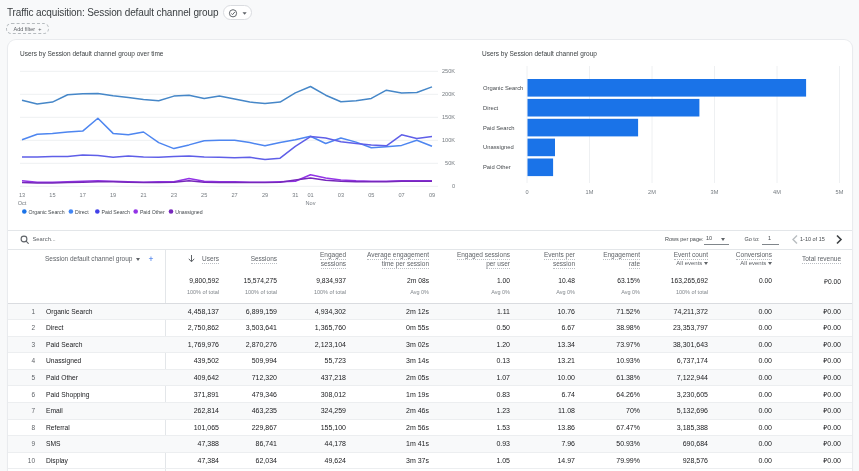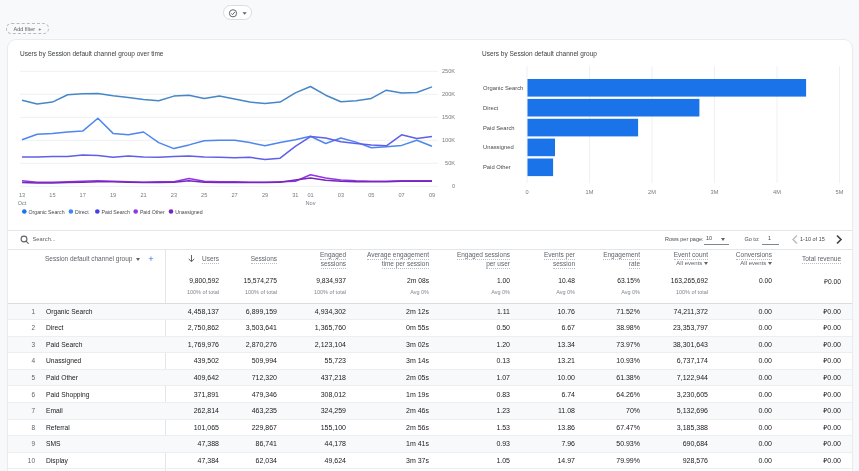--- a/index.html
+++ b/index.html
@@ -22,20 +22,21 @@
 .dn{position:absolute;left:46px;font-size:6.7px;color:#202124;line-height:16.6px;height:16.6px}
 .rowbg{position:absolute;left:8px;width:844px;height:16.6px;border-bottom:1px solid #eceef0}
 .rowbg.stripe{background:#f8f9fa}
 #dimhdr{position:absolute;left:45px;top:255px;font-size:6.5px;color:#5f6368}
 .caret{display:inline-block;width:0;height:0;border-left:2.6px solid transparent;border-right:2.6px solid transparent;border-top:3.2px solid #5f6368;vertical-align:middle}
 #plus{position:absolute;left:148.5px;top:254px;font-size:8.5px;color:#2a6ae8}
 .pg{position:absolute;font-size:5.5px;color:#474b4f;white-space:nowrap}
 </style></head>
 <body>
 <div id="page">
+  <div id="title">Traffic acquisition: Session default channel group</div>
   <div id="badge">
       <svg width="22" height="11">
     <circle cx="5" cy="5.3" r="3.6" fill="none" stroke="#60656a" stroke-width="1"></circle>
     <path d="M3.3 5.4 L4.5 6.7 L6.9 3.9" fill="none" stroke="#60656a" stroke-width="1"></path>
     <path d="M14.5 4.3 L16.6 6.7 L18.7 4.3 Z" fill="#5f6368"></path>
   </svg>
     </div>
   <div id="addfilter">Add filter&nbsp; +</div>
   <div id="card"></div>
   <div class="ct" style="left:20px">Users by Session default channel group over time</div>

